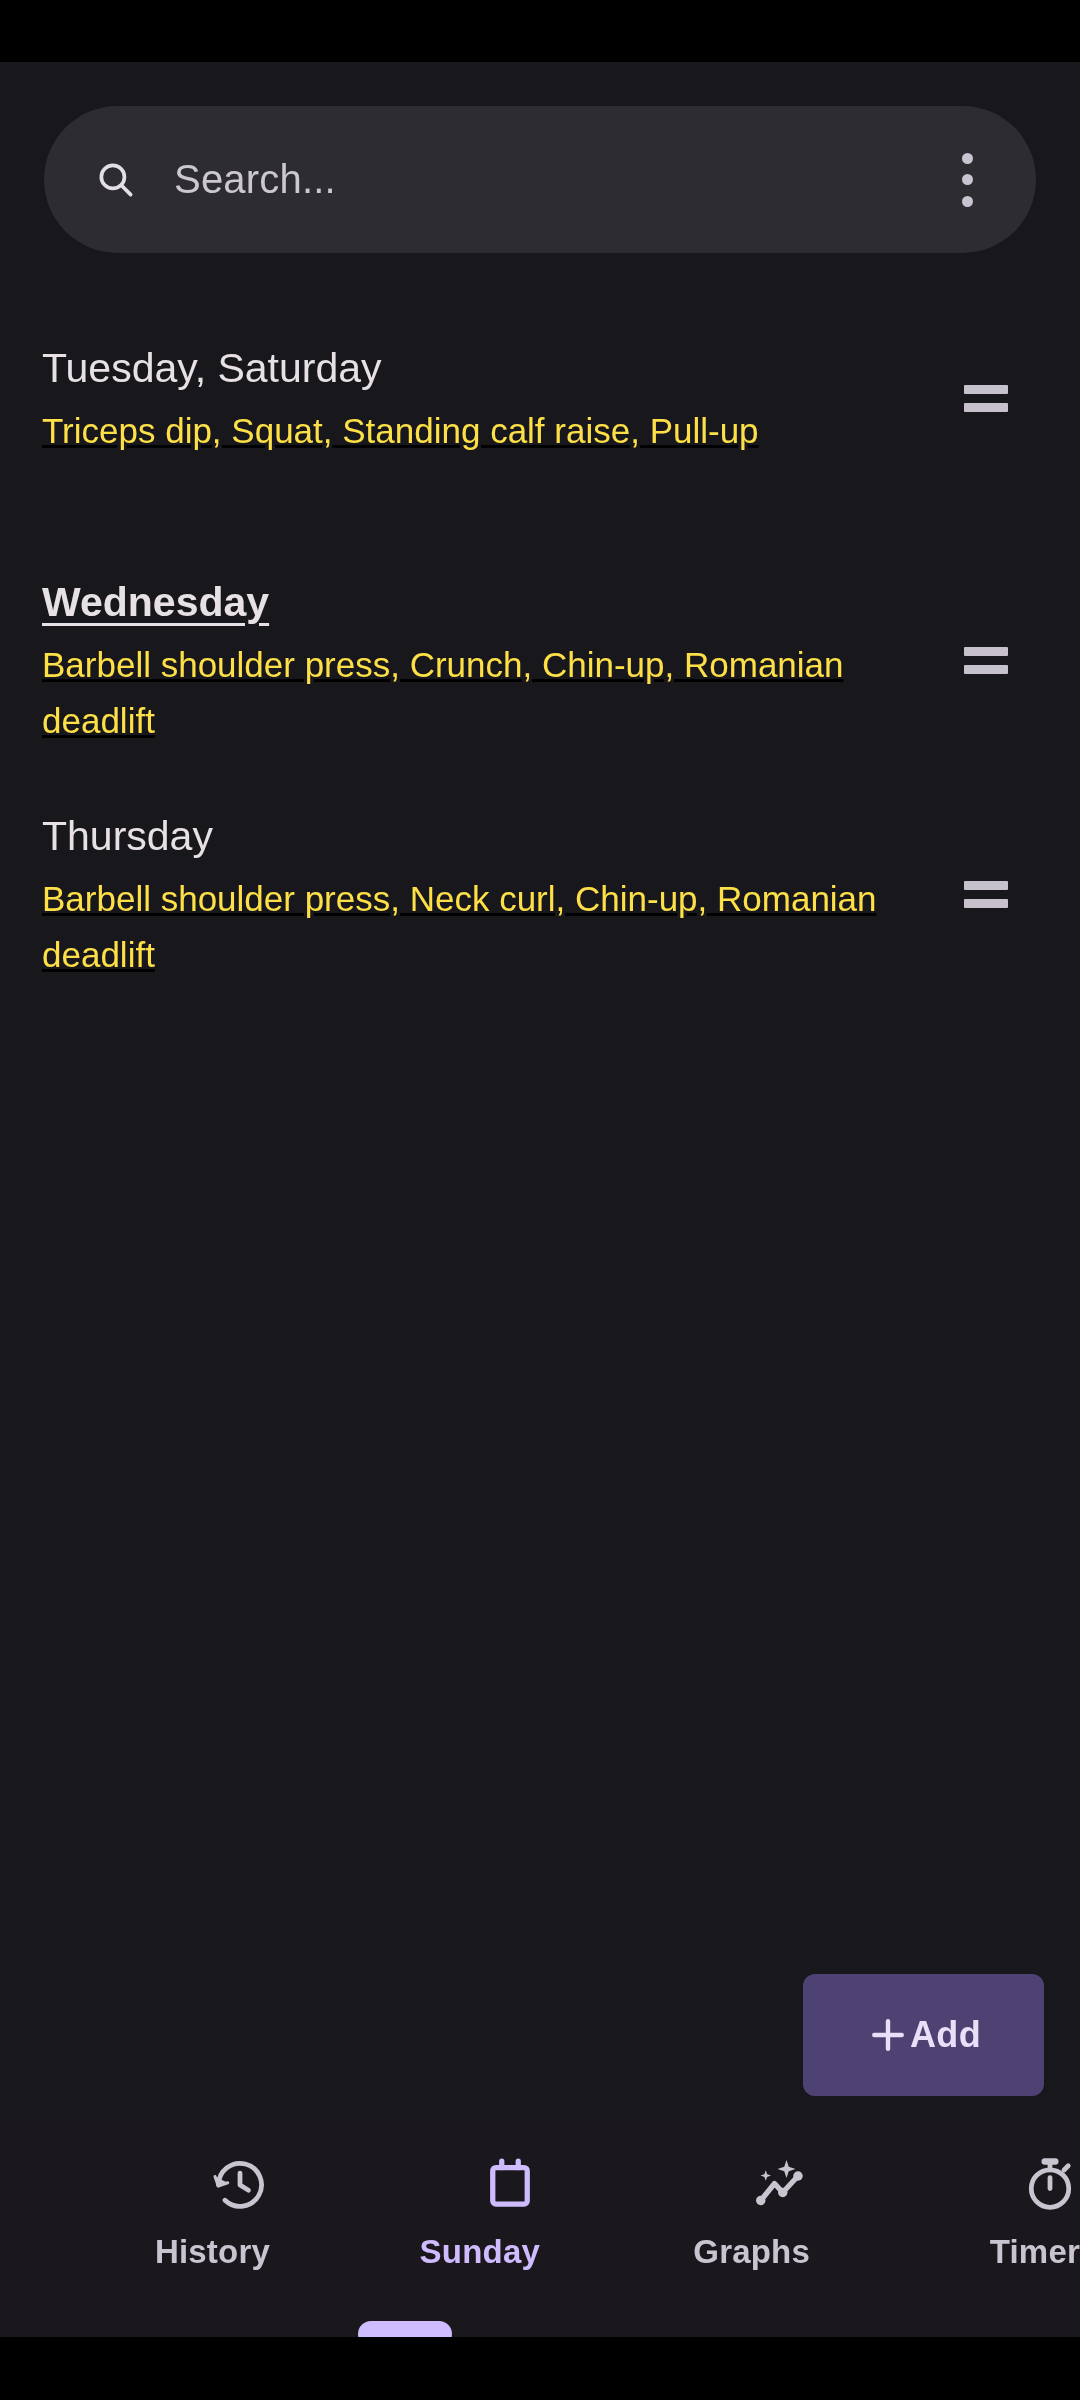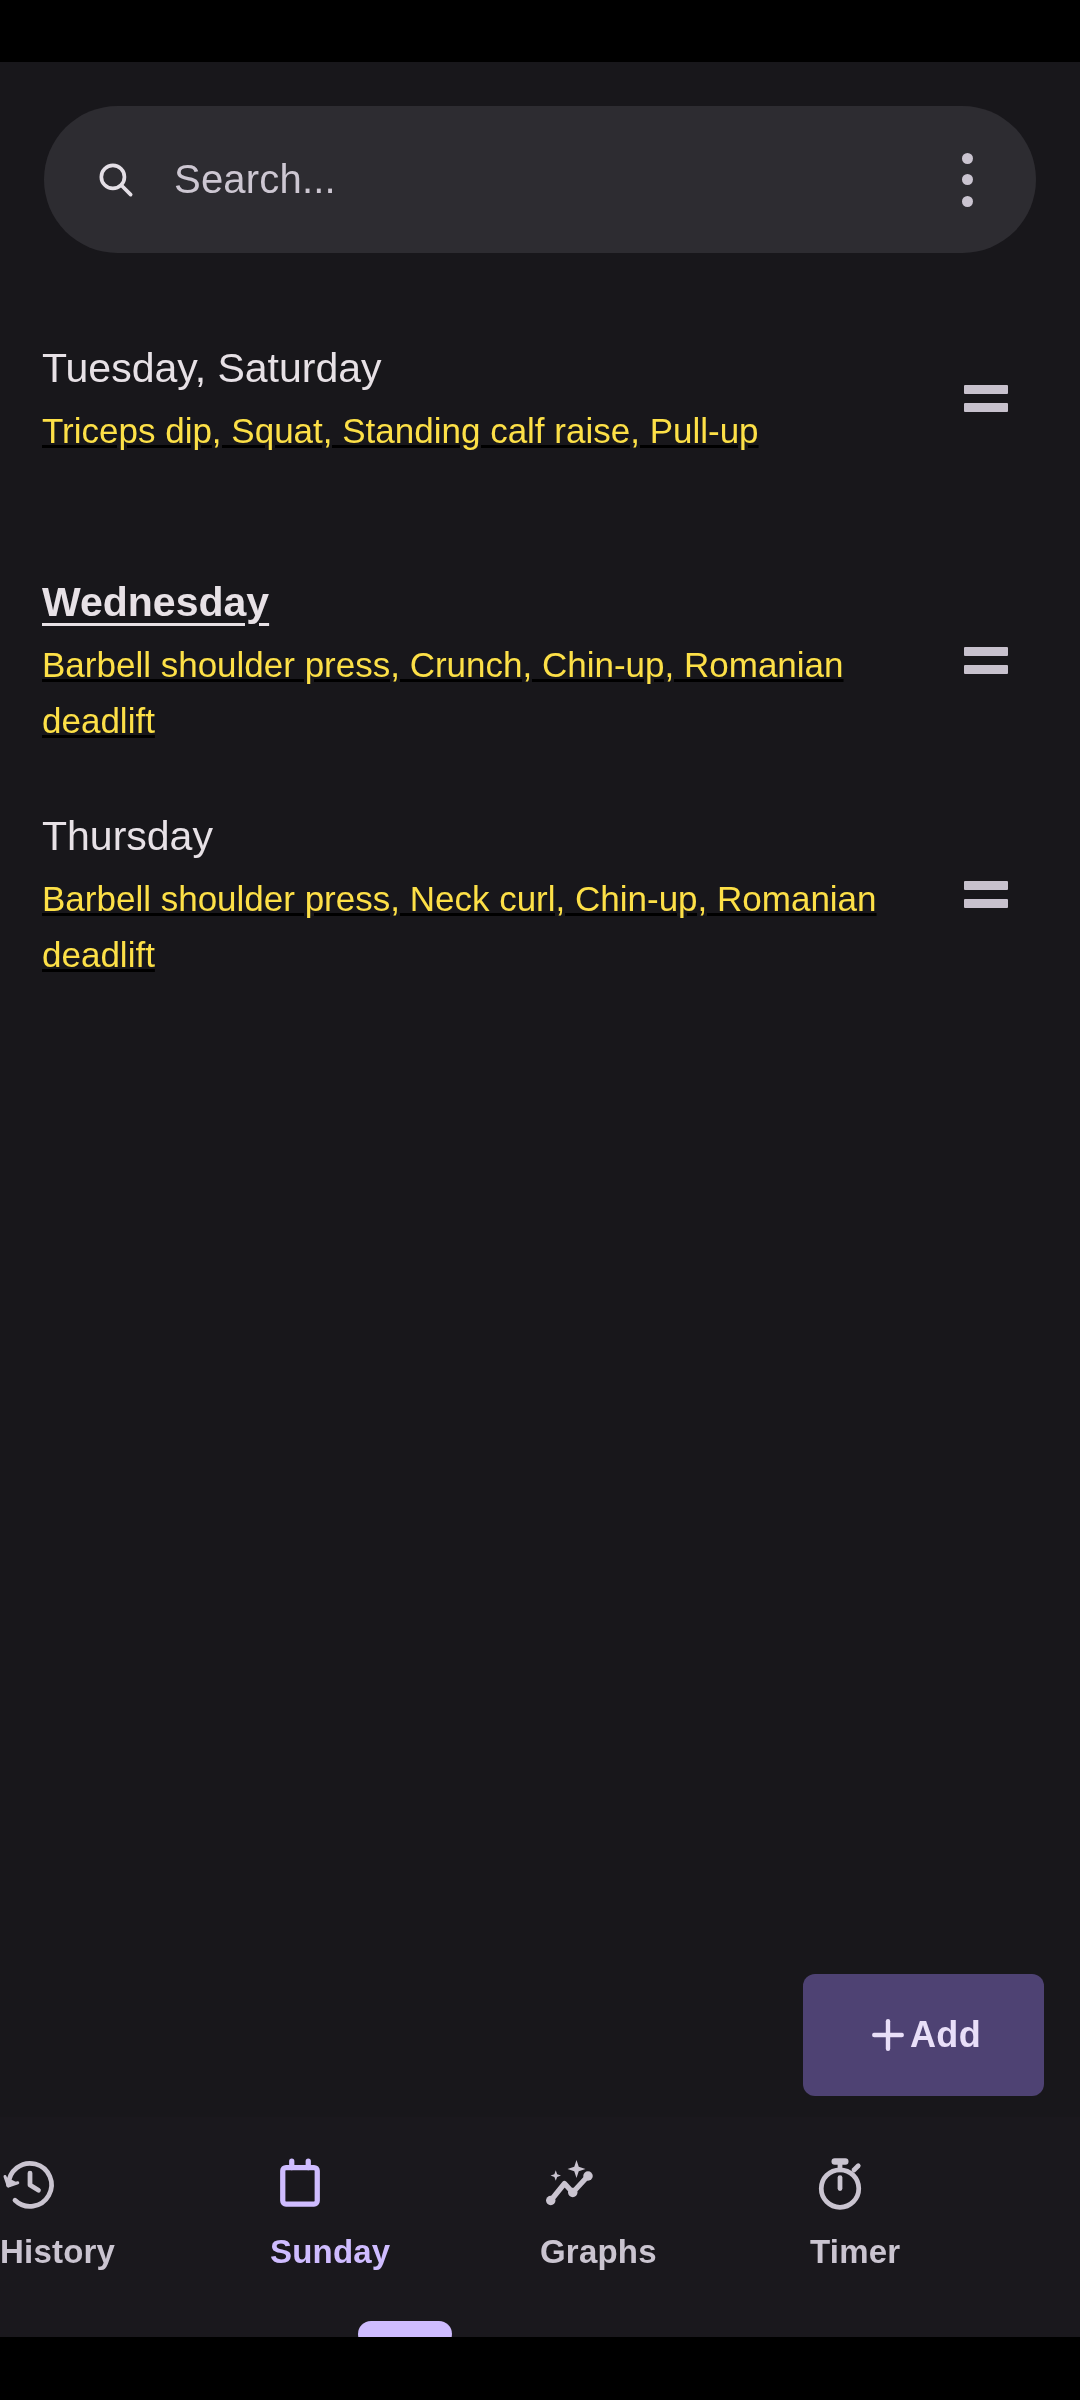--- a/index.html
+++ b/index.html
@@ -160,21 +160,21 @@
     left:0; bottom:0;
     width:1080px; height:220px;
     background:#1A181D;
     display:flex;
   }
   .nav-item {
     flex:1 1 0;
     position:relative;
     display:flex;
     flex-direction:column;
-    align-items:flex-start;
+    align-items:flex-end;
     padding-top:38px;
     cursor:pointer;
   }
   .nav-icon { width:60px; height:60px; display:block; }
   .nav-label {
     margin-top:18px;
     font-size:33px;
     font-weight:700;
     color:#CAC4D0;
     letter-spacing:0.2px;

